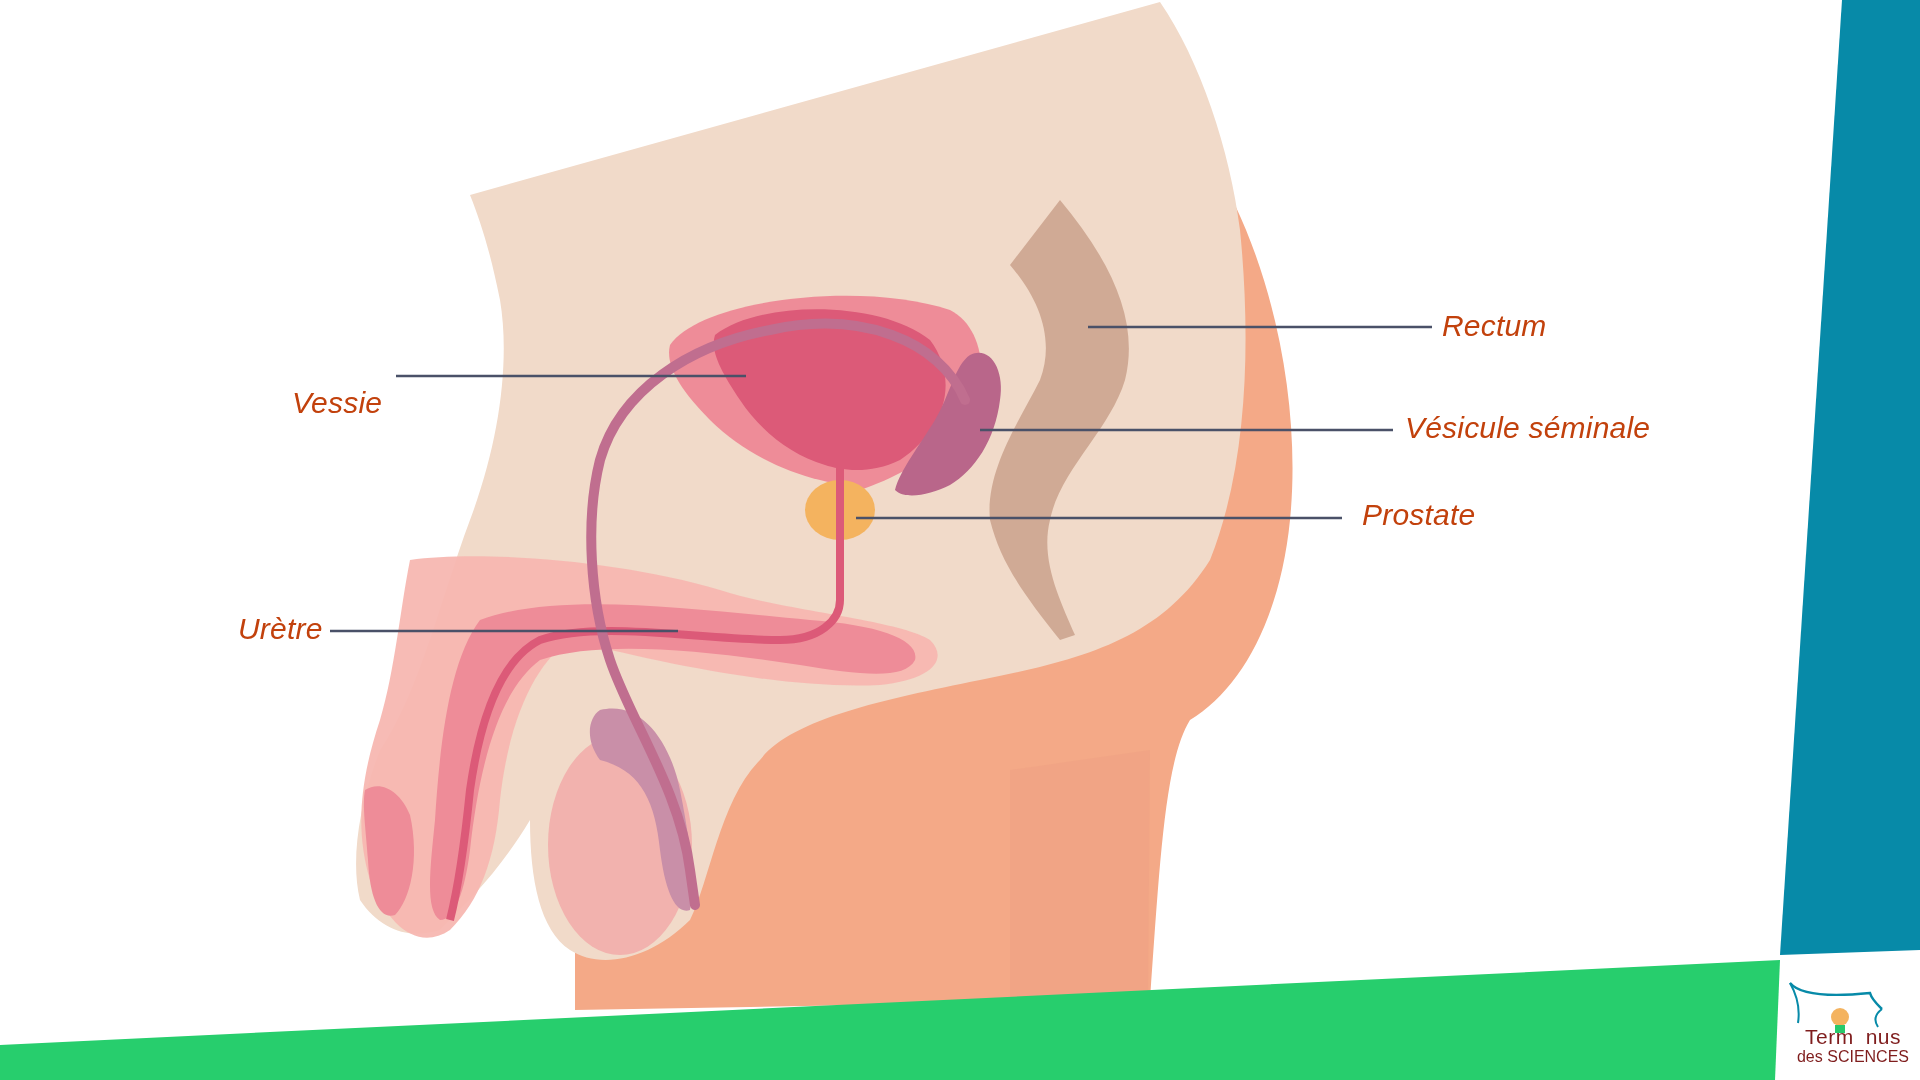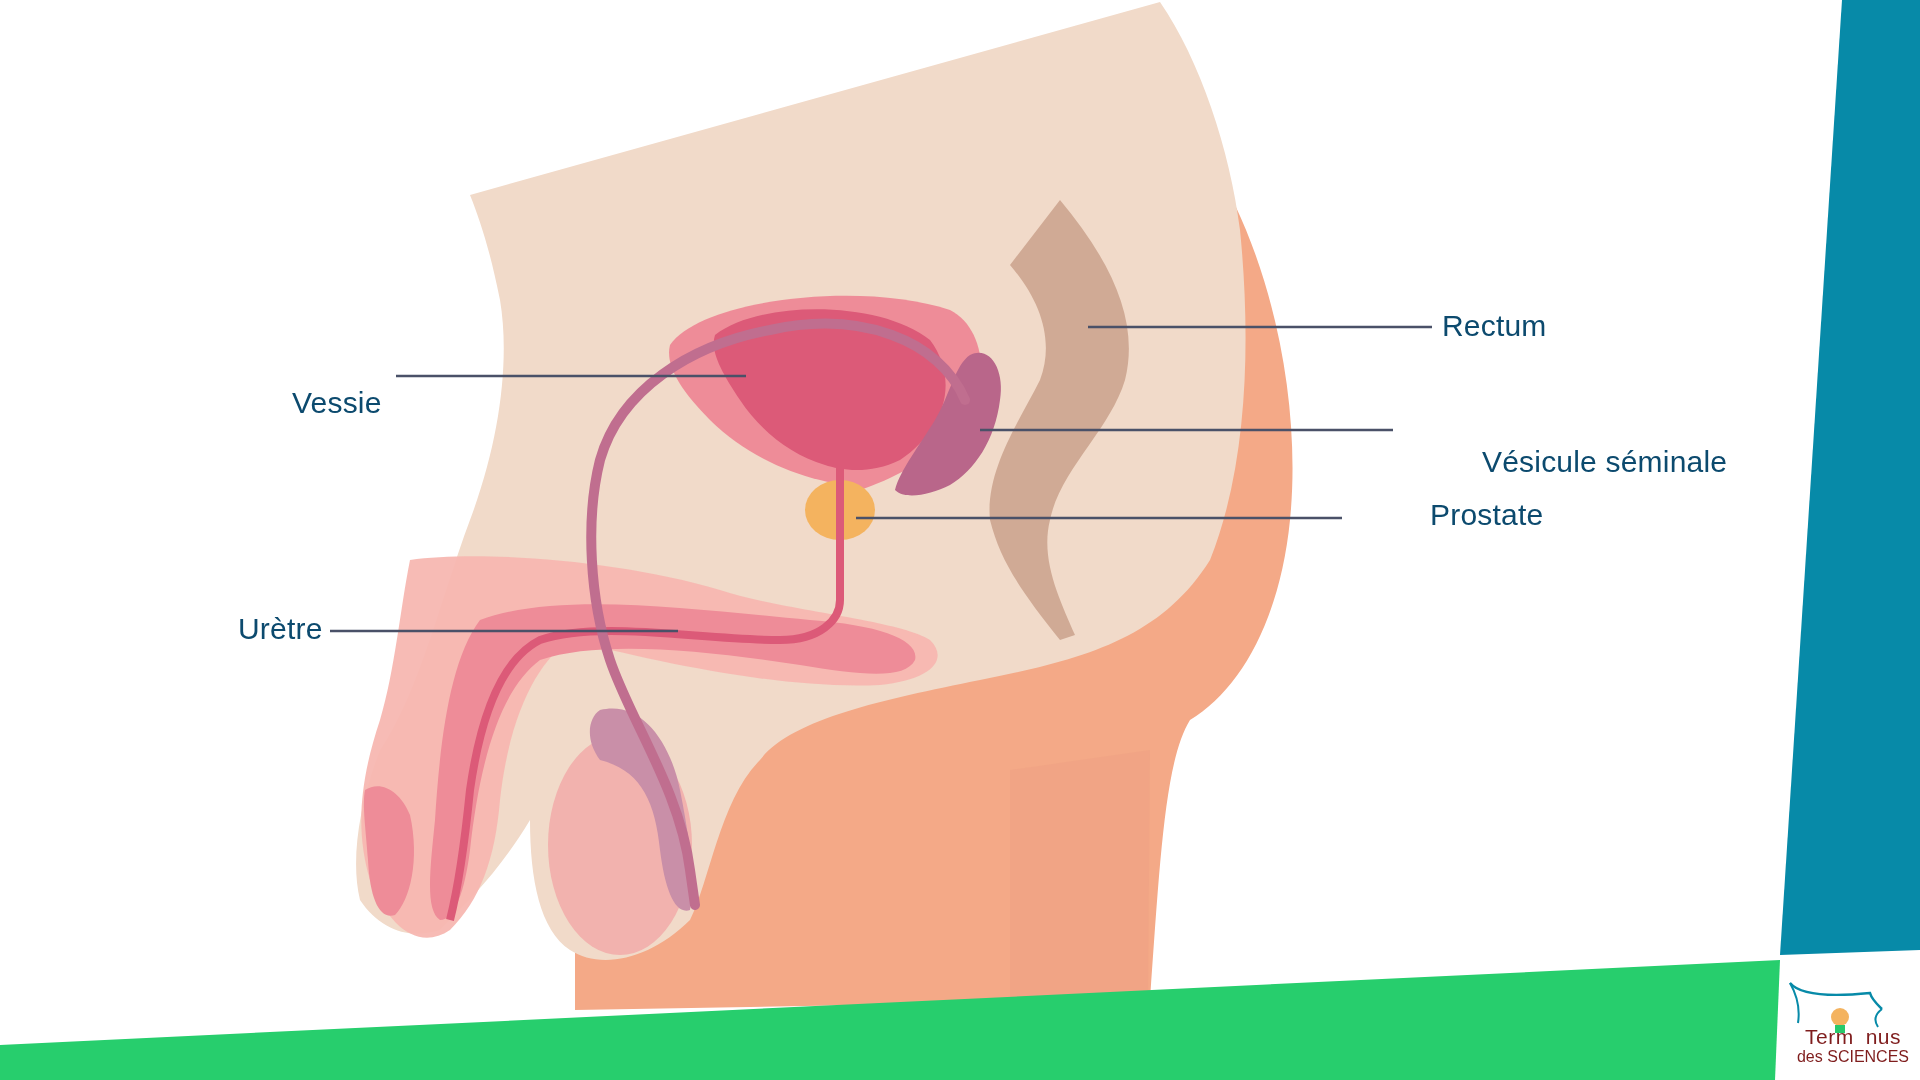--- a/index.html
+++ b/index.html
@@ -1,18 +1,18 @@
 <!DOCTYPE html>
 <html><head>
 <meta charset="utf-8">
 <style>
   html, body { margin:0; padding:0; }
   body { width:1920px; height:1080px; position:relative; overflow:hidden; background:#ffffff; font-family:"Liberation Sans", "DejaVu Sans", sans-serif; }
   #stage { position:absolute; left:0; top:0; width:1920px; height:1080px; }
-  .label { position:absolute; font-size:30px; color:#0c4a6e; letter-spacing:0.2px; white-space:nowrap; line-height:1; }
+  .label { position:absolute; font-size:30px; color:#c2410c; letter-spacing:0.2px; white-space:nowrap; line-height:1;font-style:italic; }
   #logo { position:absolute; left:1770px; top:975px; width:140px; height:100px; }
   .logo-text { position:absolute; left:13px; width:140px; text-align:center; color:#7f1d1d; white-space:nowrap; }
   .logo-main { top:50px; font-size:21px; letter-spacing:0.5px; }
   .logo-sub { top:73px; font-size:16px; }
 </style>
 </head>
 <body>
 
 <div id="stage">
   <svg width="1920" height="1080" viewBox="0 0 1920 1080" style="position:absolute;left:0;top:0;">
@@ -52,22 +52,22 @@
     <line x1="1088" y1="327" x2="1432" y2="327" stroke="#4a5168" stroke-width="2.5"></line>
     <line x1="980" y1="430" x2="1393" y2="430" stroke="#4a5168" stroke-width="2.5"></line>
     <line x1="856" y1="518" x2="1342" y2="518" stroke="#4a5168" stroke-width="2.5"></line>
 
     <polygon points="0,1045 1780,960 1775,1080 0,1080" fill="#27ce6d"></polygon>
   </svg>
 
   <div class="label" style="left:292px;top:360px;margin-top:28px;">Vessie</div>
   <div class="label" style="left:238px;top:614px;">Urètre</div>
   <div class="label" style="left:1442px;top:311px;">Rectum</div>
-  <div class="label" style="left:1482px;top:413px;margin-top:34px;">Vésicule séminale</div>
-  <div class="label" style="left:1430px;top:500px;">Prostate</div>
+  <div class="label" style="left:1405px;top:413px;">Vésicule séminale</div>
+  <div class="label" style="left:1362px;top:500px;">Prostate</div>
 
   <div id="logo">
     <svg width="140" height="60" viewBox="0 0 140 60" style="position:absolute;left:0;top:0;">
       <path d="M20,8 C30,20 60,22 100,18 C102,25 108,30 112,34" fill="none" stroke="#078aa8" stroke-width="2.5"></path>
       <path d="M20,8 C28,22 30,35 28,48" fill="none" stroke="#078aa8" stroke-width="2"></path>
       <path d="M112,34 C104,40 104,46 108,52" fill="none" stroke="#078aa8" stroke-width="2"></path>
       <circle cx="70" cy="42" r="9" fill="#f4b35f"></circle>
       <rect x="65" y="50" width="10" height="8" fill="#27c96b"></rect>
     </svg>
     <div class="logo-text logo-main"><span>Term</span><span style="display:inline-block;width:12px;"></span><span>nus</span></div>

